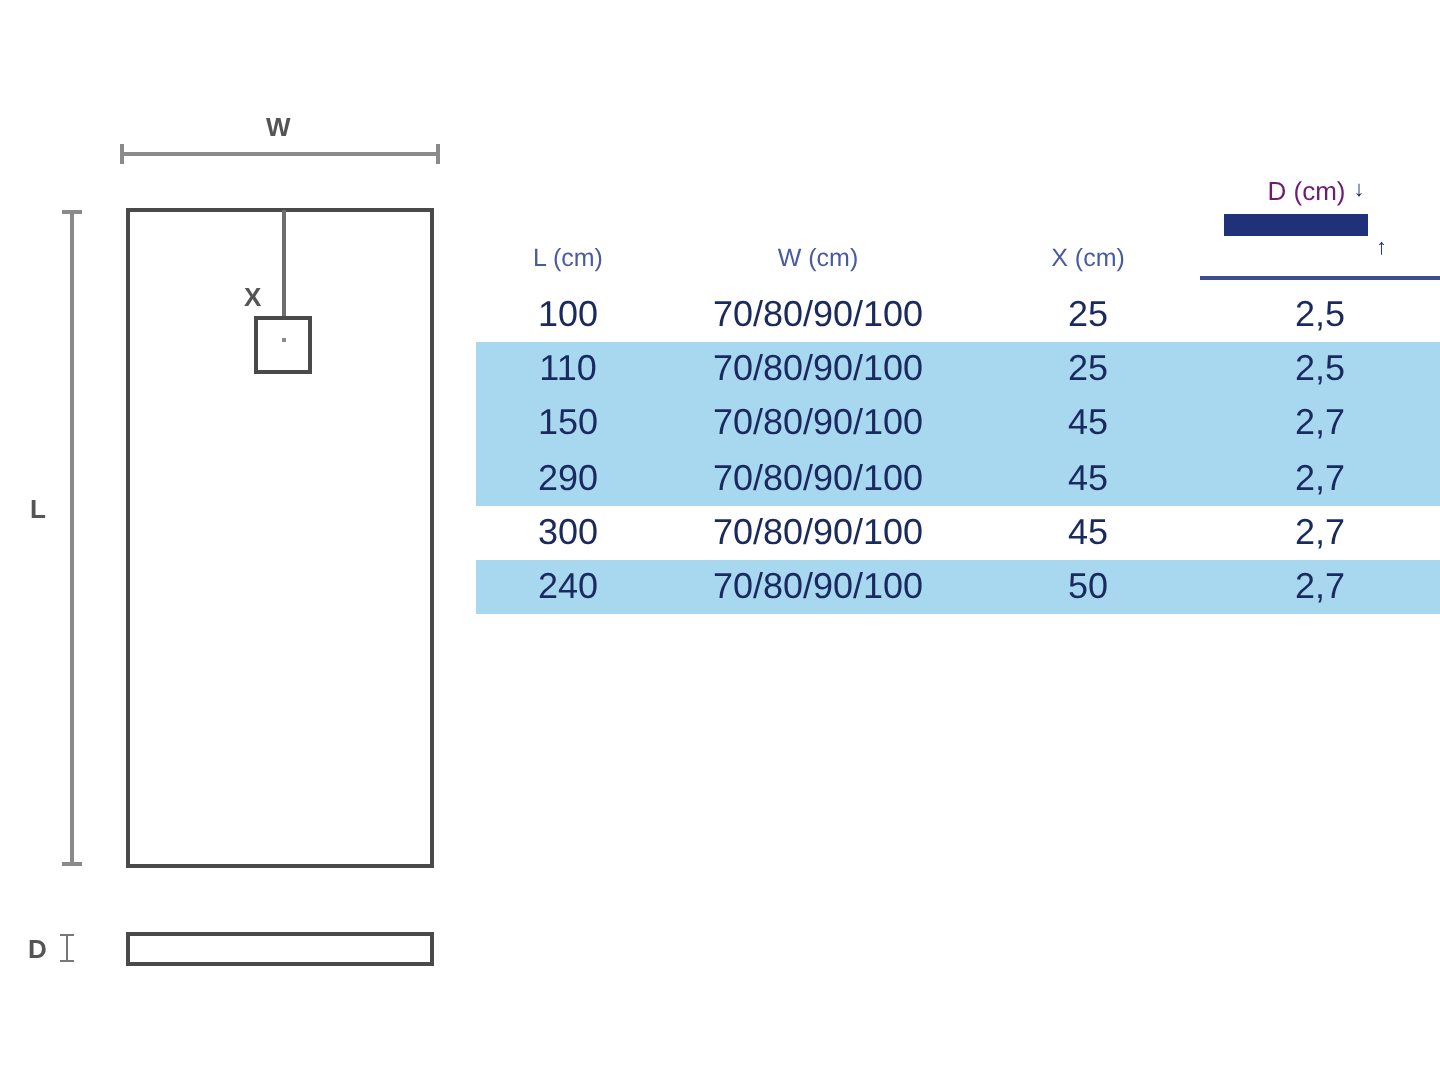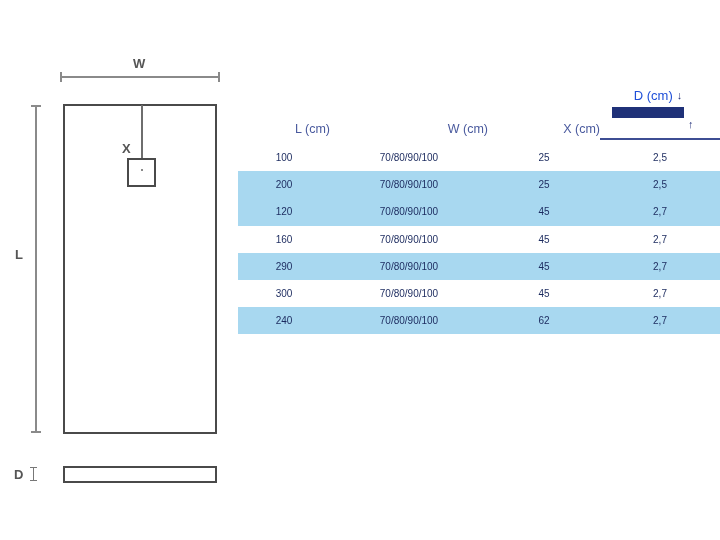--- a/index.html
+++ b/index.html
@@ -184,21 +184,21 @@
     left: 0;
     top: 0;
     width: 120px;
     display: flex;
     align-items: center;
     justify-content: center;
     gap: 4px;
   }
   #d-header-label {
     font-size: 13px;
-    color: #1d4ed8;
+    color: #701a75;
     font-family: "Liberation Sans", sans-serif;
   }
   .arrow-glyph {
     font-size: 11px;
     color: #23307a;
     line-height: 1;
   }
   #d-thickness-bar {
     position: absolute;
     left: 14px;
@@ -225,33 +225,32 @@
     text-align: center;
     font-family: "Liberation Sans", sans-serif;
   }
   thead th {
     font-size: 12.5px;
     font-weight: normal;
     color: #4a5a9e;
     padding: 0 0 8px 0;
     vertical-align: bottom;
     height: 48px;
-    text-align: right;
   }
   thead th.d-col { position: relative; }
   #header-rule {
     position: absolute;
     left: 0;
     top: 50px;
     width: 482px;
     height: 2px;
     background: #3d4d93;
   }
   tbody td {
-    font-size: 10px;
+    font-size: 18px;
     color: #1b2a5e;
     height: 27.2px;
     padding: 0;
   }
   tbody tr.band td {
     background: #a8d8f0;
   }
   col.c-l { width: 92px; }
   col.c-w { width: 158px; }
   col.c-x { width: 112px; }
@@ -309,50 +308,44 @@
       </tr>
     </thead>
     <tbody id="table-body">
         <tr>
           <td>100</td>
           <td>70/80/90/100</td>
           <td>25</td>
           <td>2,5</td>
         </tr>
         <tr class="band">
-          <td>200</td>
+          <td>110</td>
           <td>70/80/90/100</td>
           <td>25</td>
           <td>2,5</td>
         </tr>
         <tr class="band">
-          <td>120</td>
+          <td>150</td>
           <td>70/80/90/100</td>
           <td>45</td>
           <td>2,7</td>
         </tr>
-        <tr>
-          <td>160</td>
+        <tr class="band">
+          <td>290</td>
           <td>70/80/90/100</td>
           <td>45</td>
           <td>2,7</td>
         </tr>
-        <tr class="band">
-          <td>290</td>
+        <tr>
+          <td>300</td>
           <td>70/80/90/100</td>
           <td>45</td>
           <td>2,7</td>
         </tr>
-        <tr>
-          <td>300</td>
-          <td>70/80/90/100</td>
-          <td>45</td>
-          <td>2,7</td>
-        </tr>
         <tr class="band">
           <td>240</td>
           <td>70/80/90/100</td>
-          <td>62</td>
+          <td>50</td>
           <td>2,7</td>
         </tr>
       </tbody>
   </table>
 </div>
 
 </body></html>

